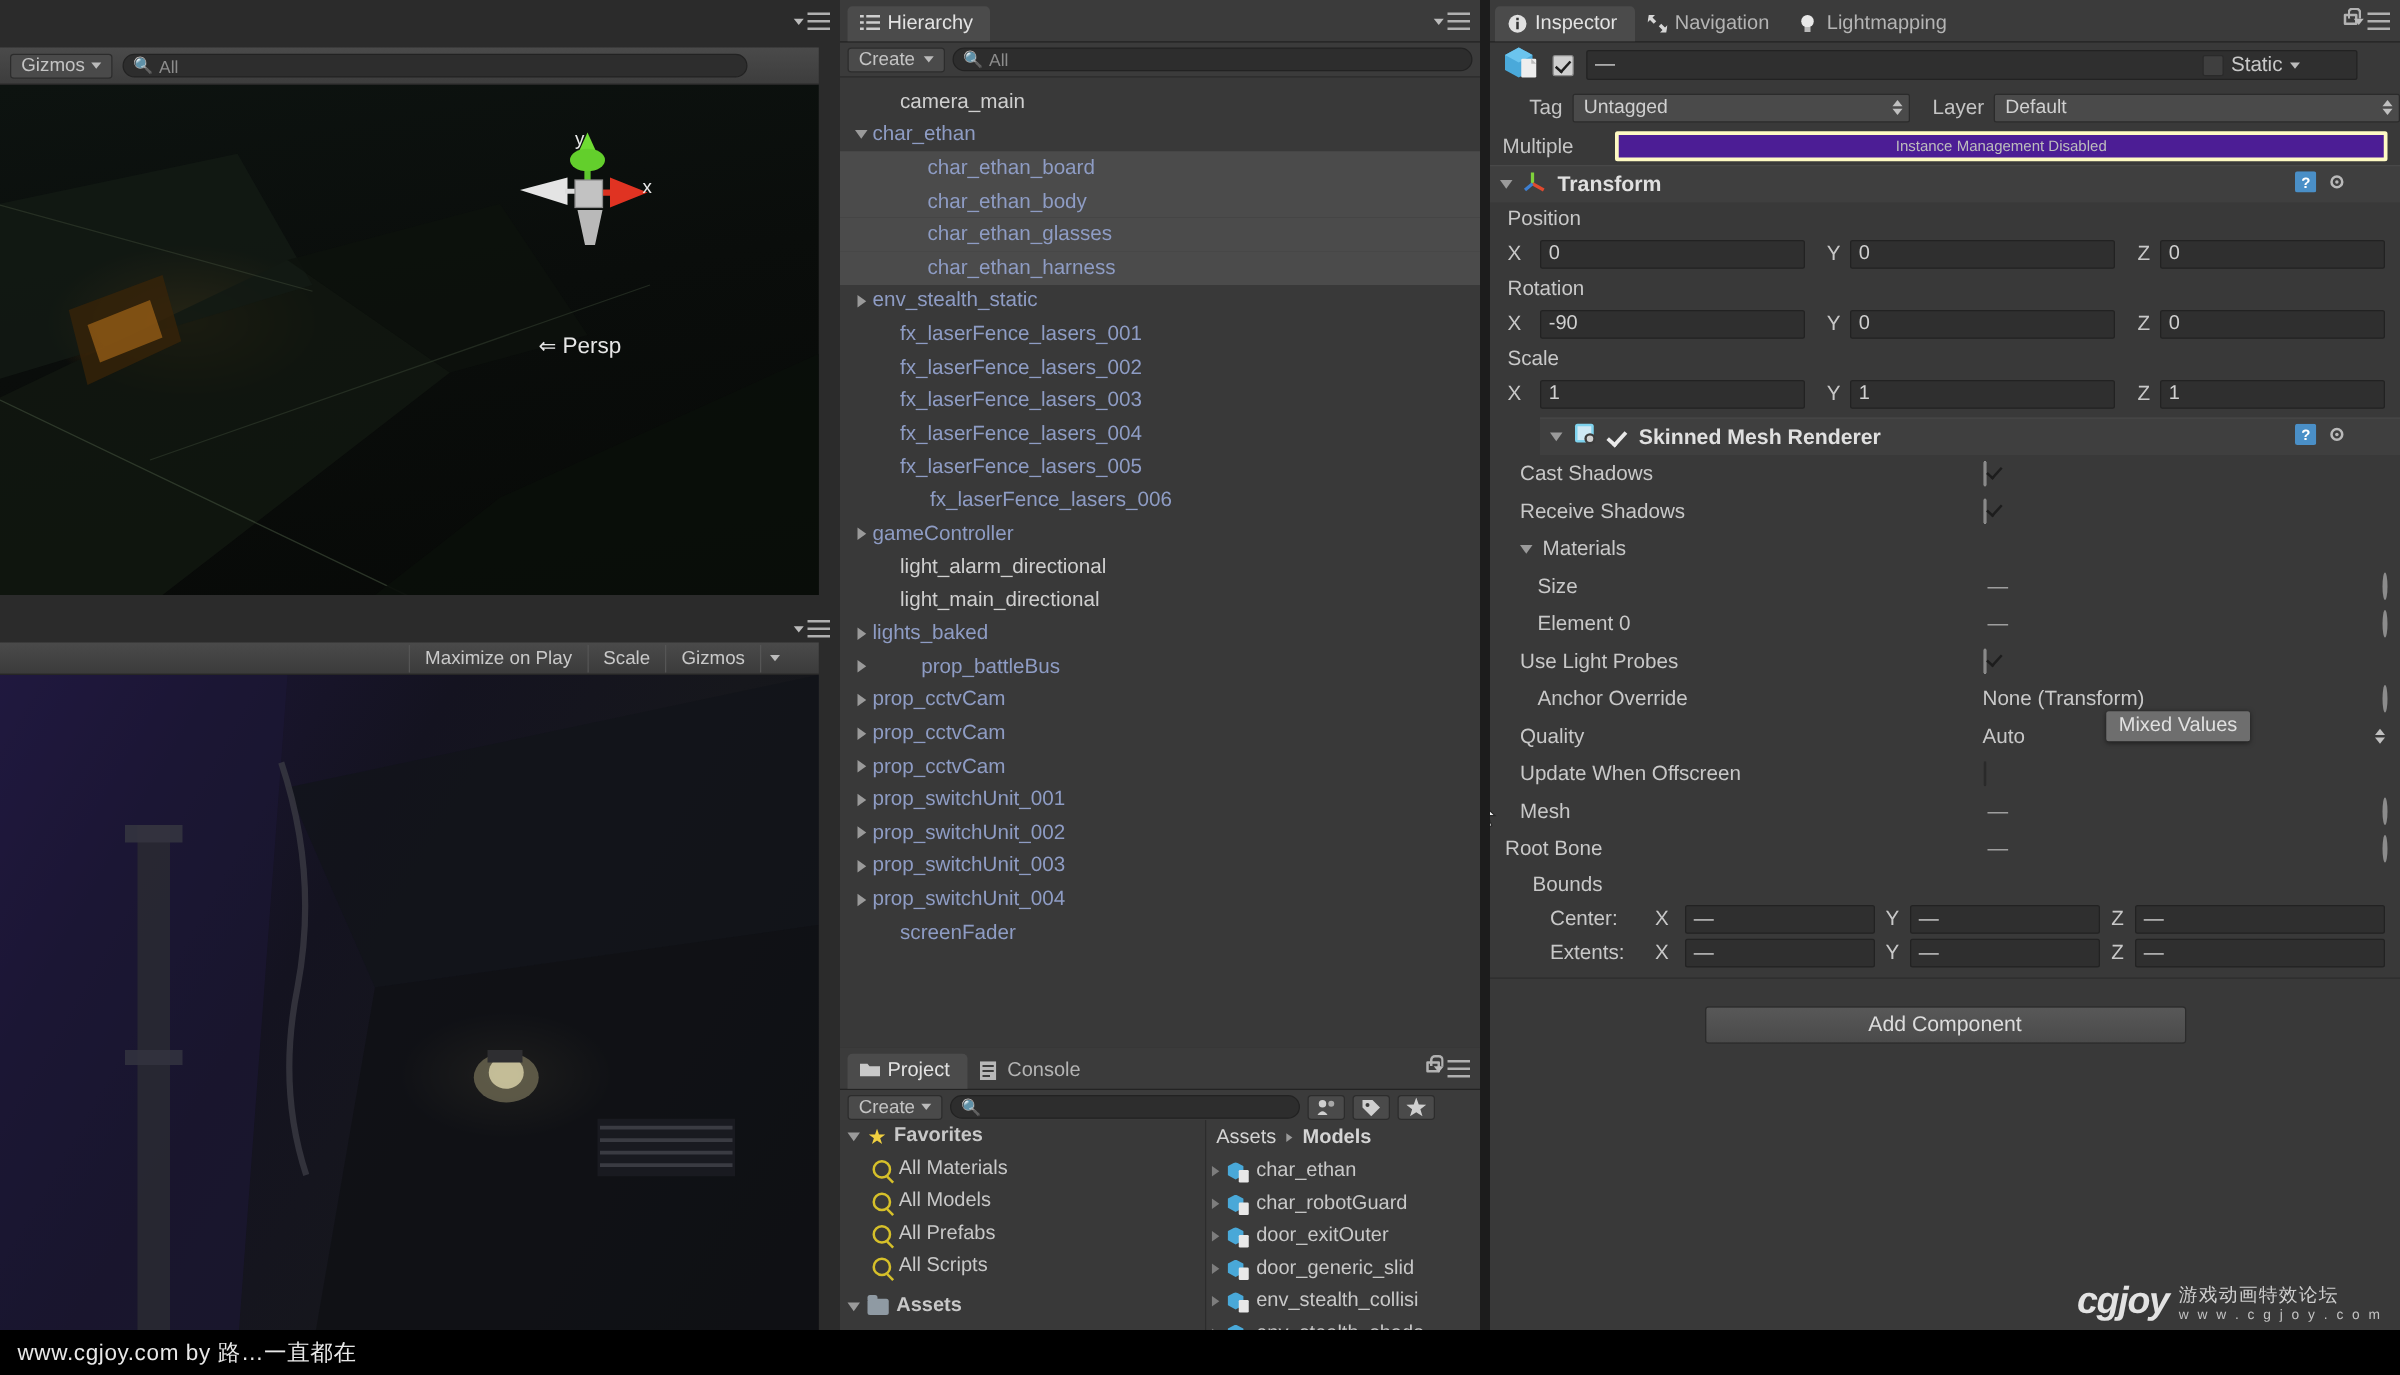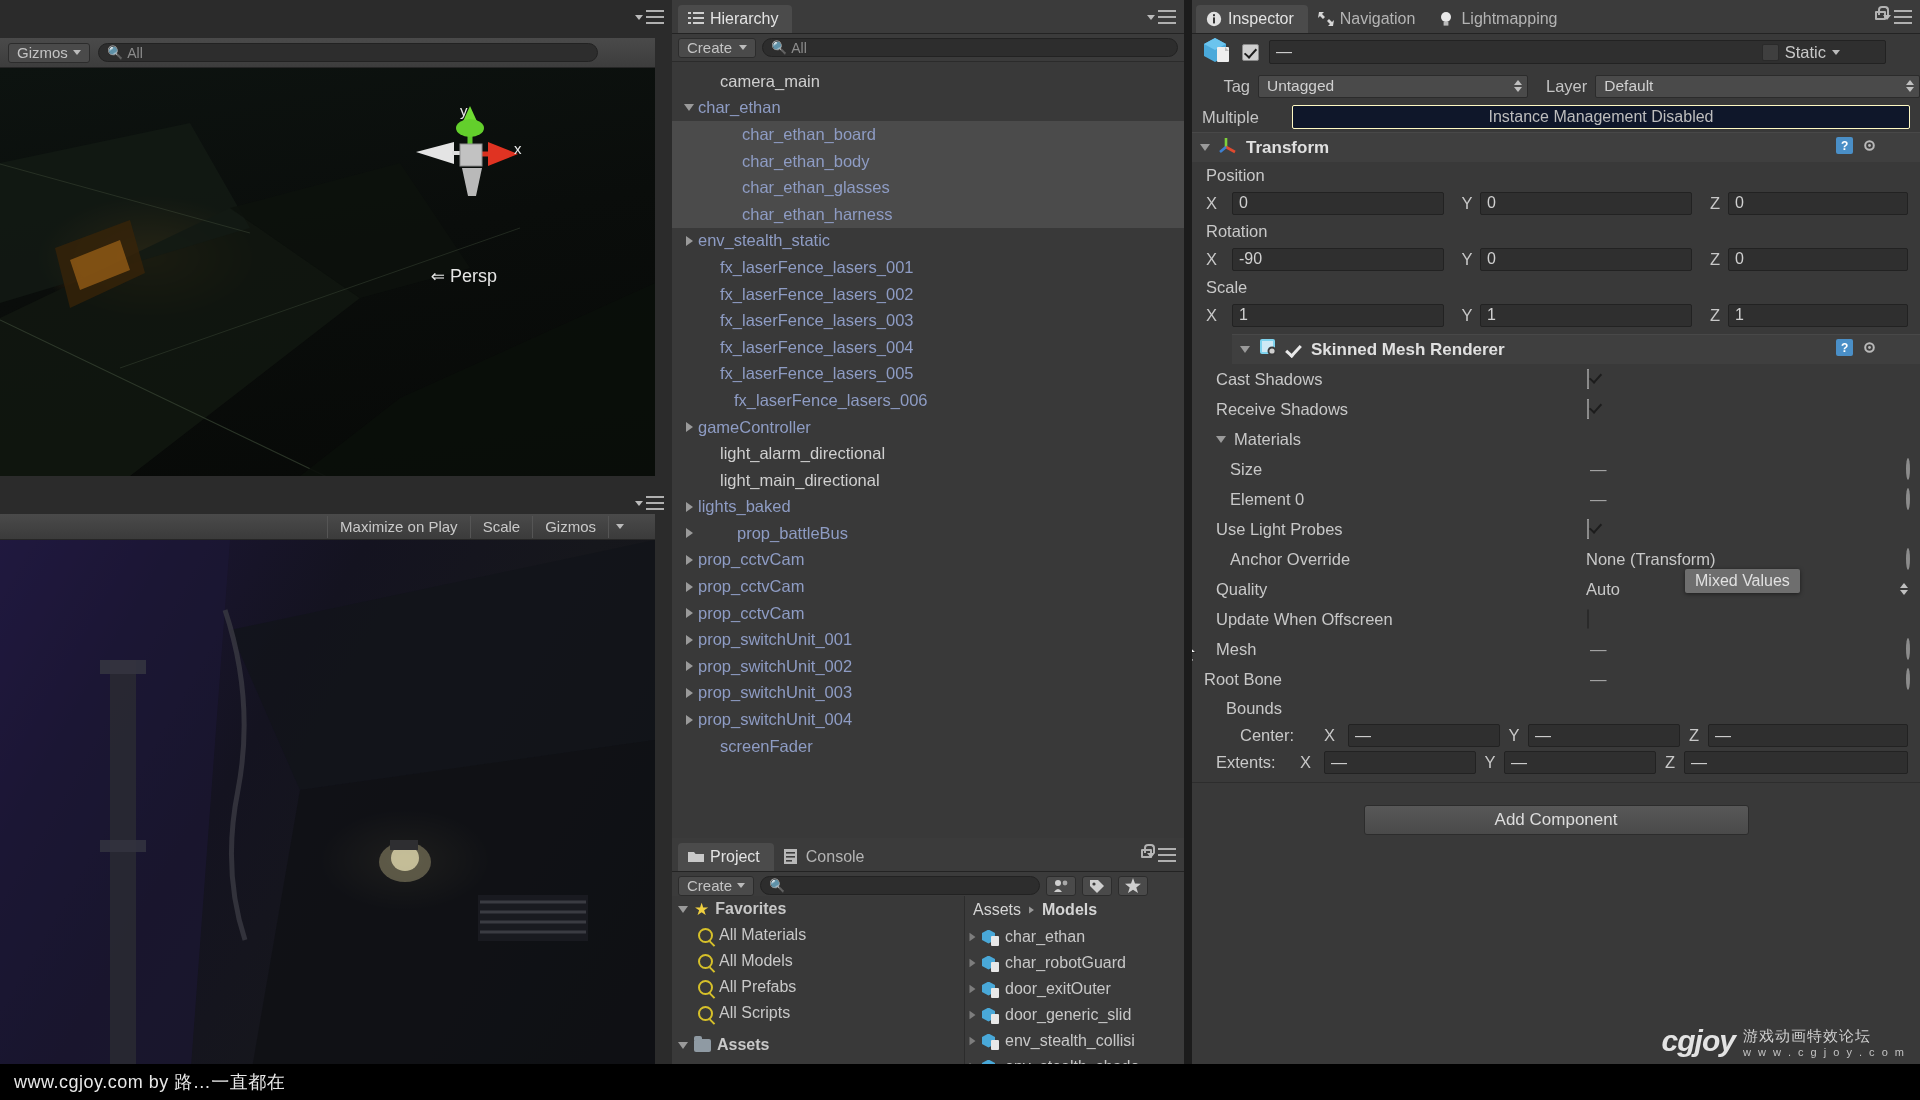--- a/index.html
+++ b/index.html
@@ -389,21 +389,21 @@
           <span>fx_laserFence_lasers_003</span>
         </div>
         <div class="hrow" style="padding-left: 30px;">
           <span class="tw"></span>
           <span>fx_laserFence_lasers_004</span>
         </div>
         <div class="hrow" style="padding-left: 30px;">
           <span class="tw"></span>
           <span>fx_laserFence_lasers_005</span>
         </div>
-        <div class="hrow" style="padding-left: 44px;">
+        <div class="hrow" style="padding-left: 30px; margin-left: 24px;">
           <span class="tw"></span>
           <span>fx_laserFence_lasers_006</span>
         </div>
         <div class="hrow" style="padding-left: 8px;">
           <span class="tw">
             <span class="tri"></span>
           </span>
           <span>gameController</span>
         </div>
         <div class="hrow white" style="padding-left: 30px;">
@@ -701,22 +701,22 @@
           <span>Default</span>
           <span class="updn">
               <i class="u"></i>
               <i class="d"></i>
             </span>
         </span>
       </div>
 
       <div class="irow" style="padding-left:10px;gap:14px;height:30px;">
         <span class="ilabel" style="width:76px;">Multiple</span>
-        <span style="flex:1;margin-right:10px;height:24px;background:#0f172a;border:1px solid #fef9c3;
-                     display:flex;align-items:center;justify-content:center;font-size:16px;color:#bdbdbd;border-radius:2px;">Instance Management Disabled</span>
+        <span style="flex:1;margin-right:10px;height:24px;background:#4c1d95;border:3px solid #fef9c3;
+                     display:flex;align-items:center;justify-content:center;font-size:12px;color:#bdbdbd;border-radius:2px;">Instance Management Disabled</span>
       </div>
 
       <div class="comp-header">
         <span class="tri open"></span>
         <span>
           <svg width="20" height="20" viewBox="0 0 20 20">
             <line x1="8" y1="12" x2="8" y2="3" stroke="#7fd13b" stroke-width="2.6"></line>
             <line x1="8" y1="12" x2="17" y2="17" stroke="#e04a2f" stroke-width="2.6"></line>
             <line x1="8" y1="12" x2="2" y2="17" stroke="#3d7fd1" stroke-width="2.6"></line>
           </svg>
@@ -863,21 +863,21 @@
       </div>
       <div class="irow" style="padding-left:48px;height:27px;gap:0;">
         <span style="width:84px;">Center:</span>
         <span style="width:24px;">X</span>
         <span class="ifield" style="width:152px;">—</span>
         <span style="width:28px;text-align:center;">Y</span>
         <span class="ifield" style="width:152px;">—</span>
         <span style="width:28px;text-align:center;">Z</span>
         <span class="ifield" style="flex:1;margin-right:12px;">—</span>
       </div>
-      <div class="irow" style="padding-left:24px;height:27px;gap:0;">
+      <div class="irow" style="padding-left:48px;height:27px;gap:0;">
         <span style="width:84px;">Extents:</span>
         <span style="width:24px;">X</span>
         <span class="ifield" style="width:152px;">—</span>
         <span style="width:28px;text-align:center;">Y</span>
         <span class="ifield" style="width:152px;">—</span>
         <span style="width:28px;text-align:center;">Z</span>
         <span class="ifield" style="flex:1;margin-right:12px;">—</span>
       </div>
 
       <div style="height:1px;background:#2d2d2d;margin:6px 0 0 0;"></div>

